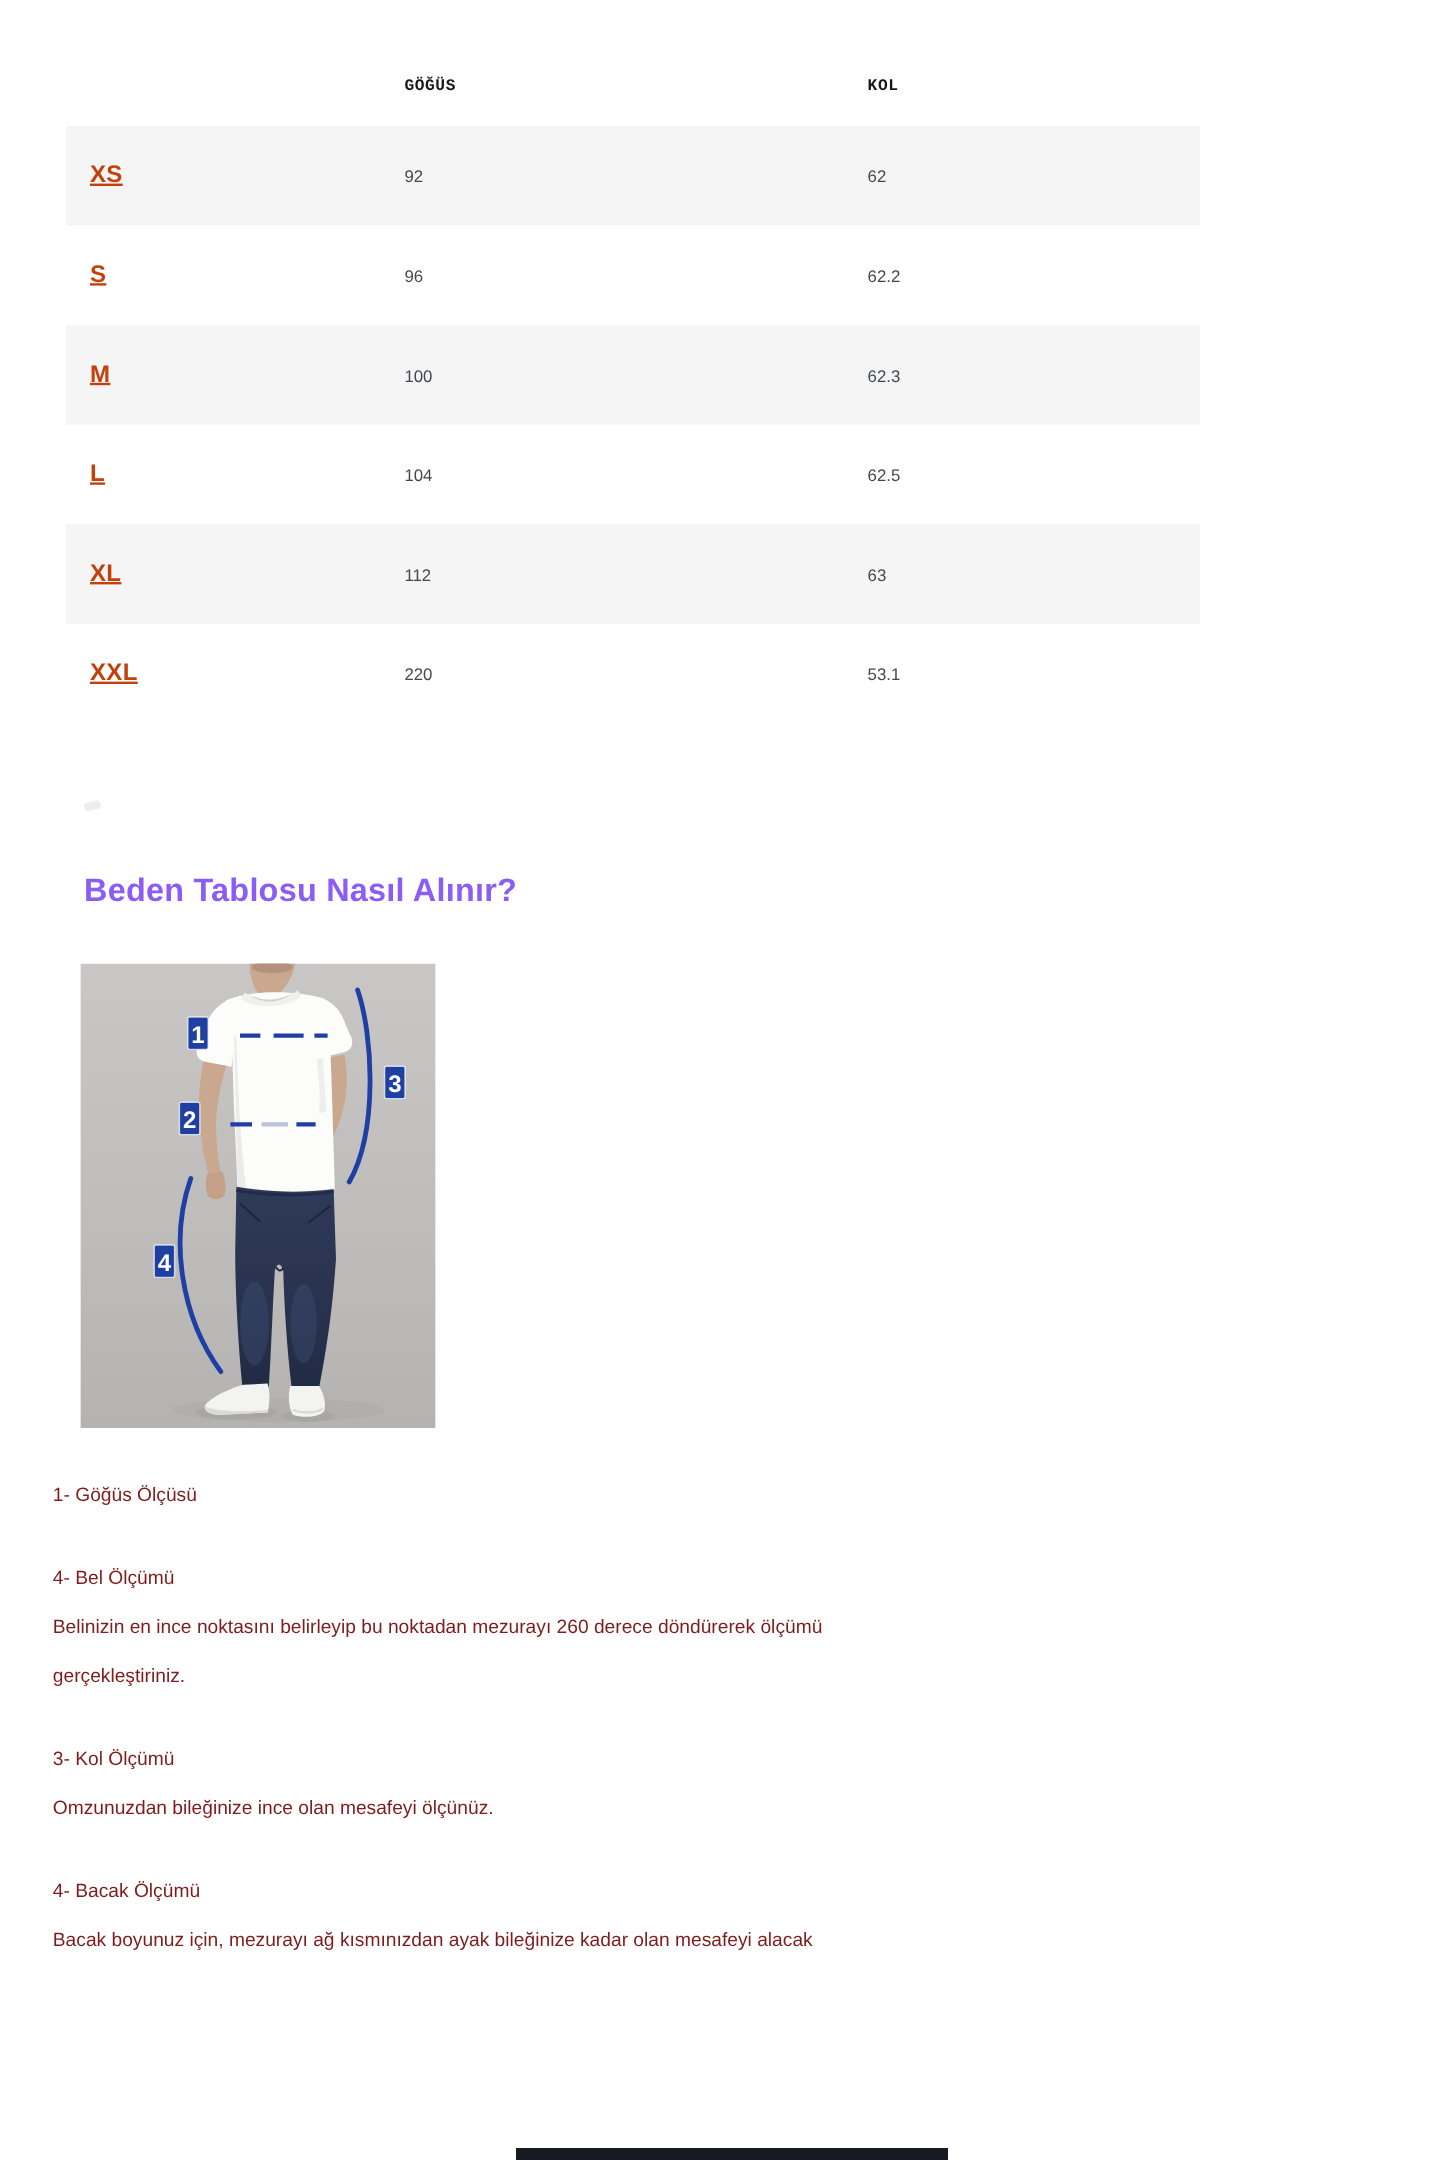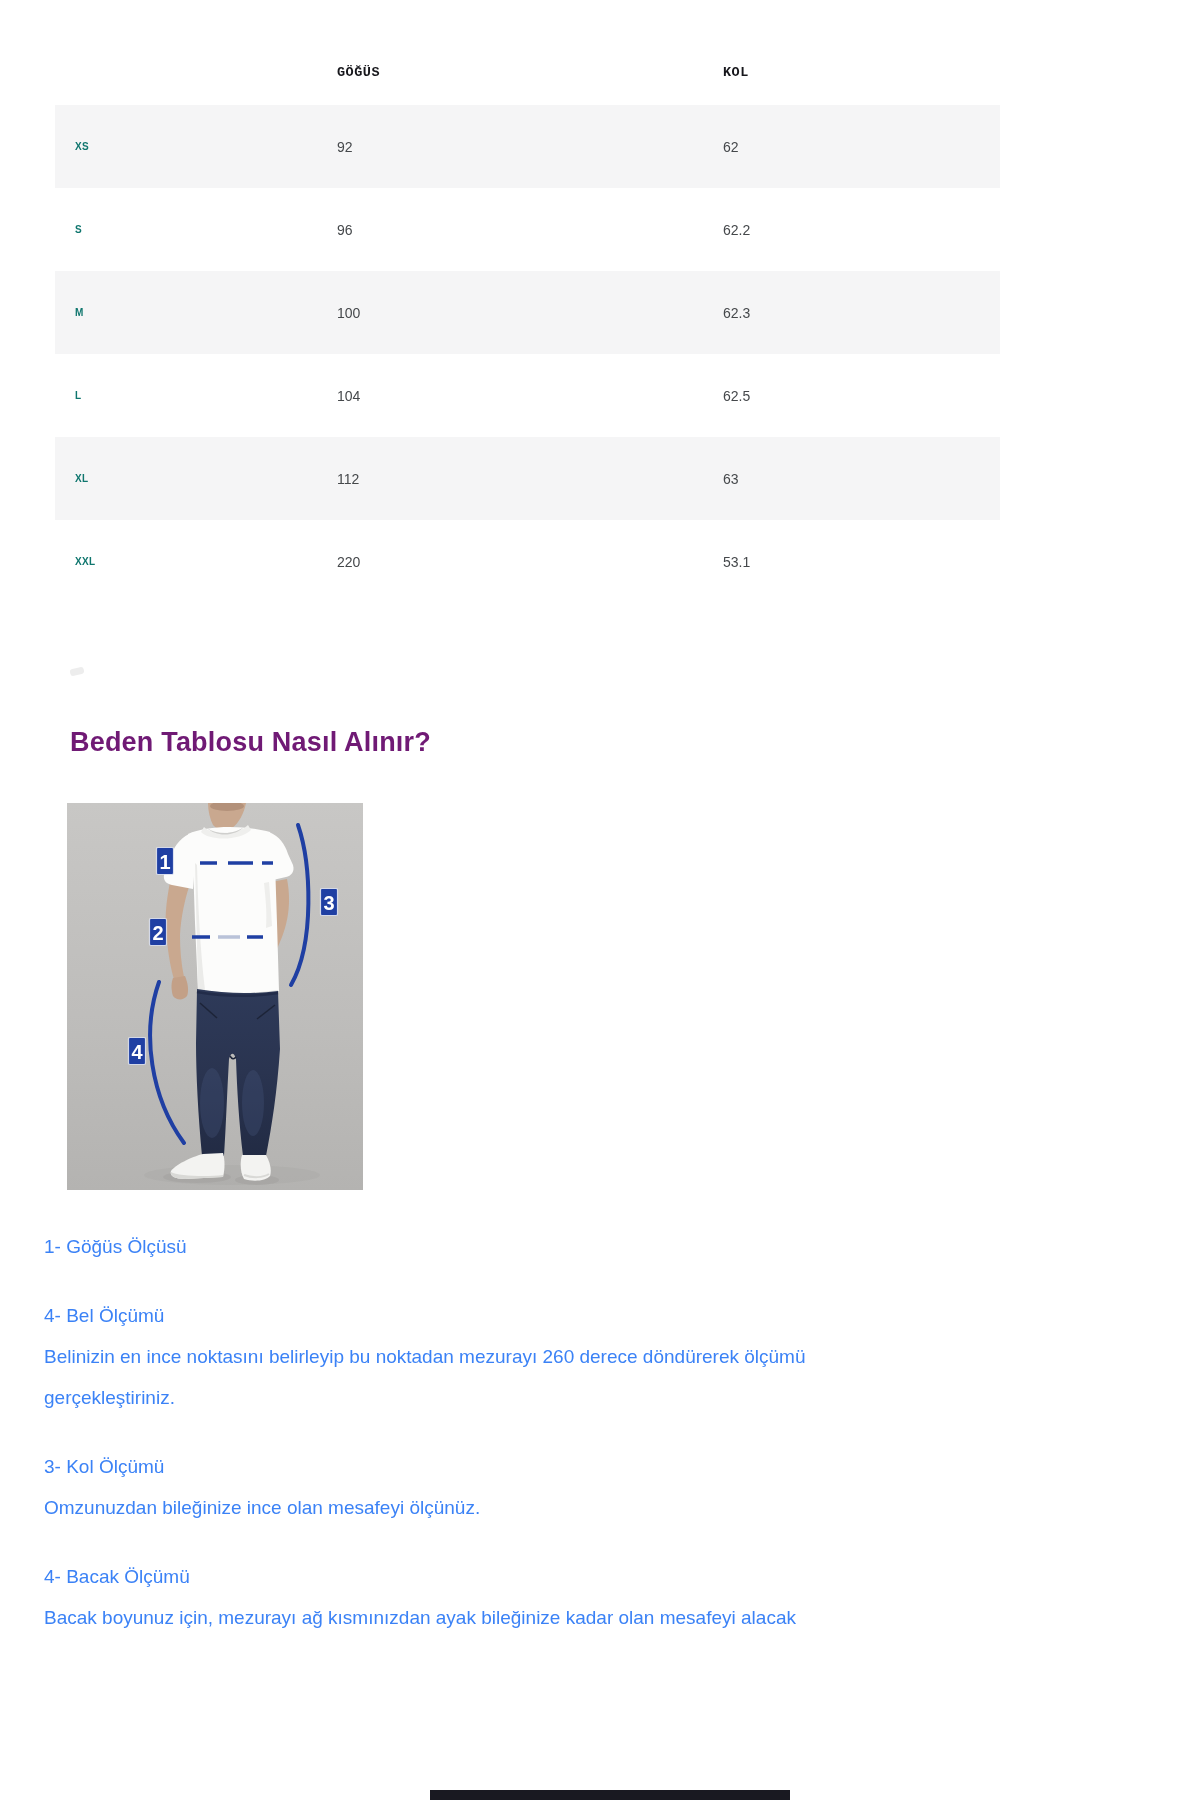--- a/index.html
+++ b/index.html
@@ -9,36 +9,36 @@
   }
 
   
   .size-table{position:absolute;left:55px;top:40px;width:945px;}
   .tr{display:grid;grid-template-columns:282px 386px 1fr;align-items:center;}
   .thead{height:65px;font-weight:bold;font-size:13.5px;letter-spacing:.5px;color:#17171c;font-family:Liberation Mono, monospace;}
   .row{height:83px;font-size:14px;color:#45484b;}
   .row.alt{background:#f5f5f6;}
   .td,.th{box-sizing:border-box;}
   .tr > :first-child{padding-left:20px;}
-  .td.size{font-weight:bold;color:#0f766e;font-size:10px;letter-spacing:.3px;}
+  .td.size{font-weight:bold;color:#c2410c;font-size:20px;letter-spacing:.3px;text-decoration:underline;}
 
   
   .smudge{position:absolute;left:70px;top:668px;width:14px;height:7px;background:#ededed;
     border-radius:3px;transform:rotate(-14deg);}
 
   
   .guide-heading{position:absolute;left:70px;top:727px;margin:0;font-size:27px;font-weight:bold;
-    color:#701a75;letter-spacing:.2px;}
+    color:#8b5cf6;letter-spacing:.2px;}
 
   
   .guide-image{position:absolute;left:67px;top:803px;width:296px;height:387px;margin:0;}
   .badge-digit{font:bold 20px "Liberation Sans","DejaVu Sans",sans-serif;fill:#ffffff;text-anchor:middle;}
 
   
-  .sections{position:absolute;left:44px;top:1226px;width:890px;font-size:19px;color:#3b82f6;}
+  .sections{position:absolute;left:44px;top:1226px;width:890px;font-size:16px;color:#7f1d1d;}
   .sections section{margin:0 0 28px 0;padding:0;}
   .sec-title,.sec-line{line-height:41px;}
 
   
   .bottom-bar{position:absolute;left:430px;top:1790px;width:360px;height:10px;background:#191921;}
 </style>
 </head>
 <body>
 
 <div class="page">

